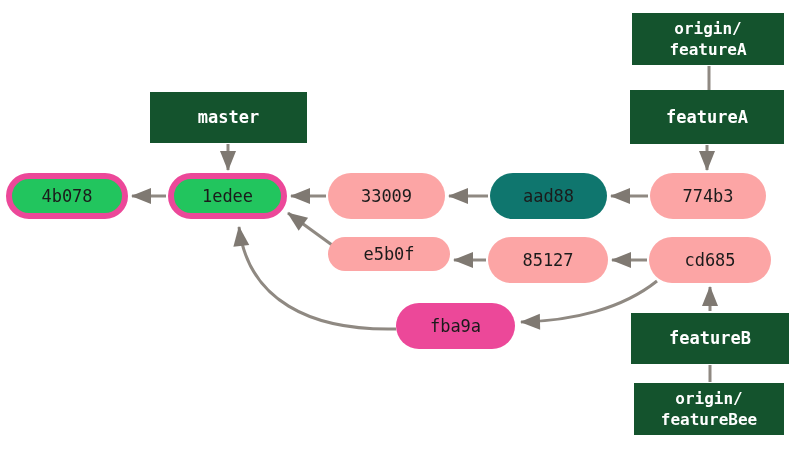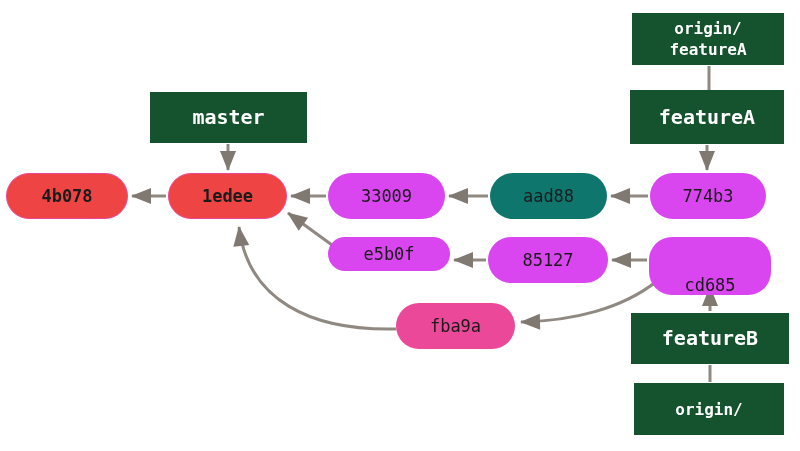--- a/index.html
+++ b/index.html
@@ -10,47 +10,47 @@
   }
   .edges{position:absolute;left:0;top:0;width:800px;height:451px;}
   .edge{stroke:#8f8982;stroke-width:3;fill:none;}
   .node{
     position:absolute;display:flex;align-items:center;justify-content:center;
     box-sizing:border-box;text-align:center;
   }
   .branch{
     background:#14532d;color:#ffffff;font-size:18px;line-height:21px;font-weight:bold;
   }
-  .branch.big{font-size:20px;}
+  .branch.big{font-size:17px;}
   .branch.two-line{font-size:16px;}
   .branch .lines{display:flex;flex-direction:column;}
   .commit{
     border-radius:23px;background:#f2f0e9;color:#1b1b1b;font-size:17px;
   }
-  .commit.default{background:#ef4444;border:1px solid #ec4899;font-weight:bold;}
-  .commit.green{background:#d946ef;}
+  .commit.default{background:#22c55e;border:6px solid #ec4899;}
+  .commit.green{background:#fca5a5;}
   .commit.orange{background:#0f766e;}
   .commit.purple{background:#ec4899;}
 
   
   #b-origin-featurea{left:632px;top:13px;width:152px;height:52px;}
   #b-featurea{left:630px;top:90px;width:154px;height:54px;}
   #b-master{left:150px;top:92px;width:157px;height:51px;}
   #b-featureb{left:631px;top:313px;width:158px;height:51px;}
   #b-origin-featurebee{left:634px;top:383px;width:150px;height:52px;}
 
   
   #c-4b078{left:6px;top:173px;width:122px;height:46px;}
   #c-1edee{left:168px;top:173px;width:119px;height:46px;}
   #c-33009{left:328px;top:173px;width:117px;height:46px;}
   #c-aad88{left:490px;top:173px;width:117px;height:46px;}
   #c-774b3{left:650px;top:173px;width:116px;height:46px;}
   #c-e5b0f{left:328px;top:237px;width:122px;height:34px;}
   #c-85127{left:488px;top:237px;width:120px;height:46px;}
-  #c-cd685{left:649px;top:237px;width:122px;height:58px;align-items:flex-end;}
+  #c-cd685{left:649px;top:237px;width:122px;height:46px;}
   #c-fba9a{left:396px;top:303px;width:119px;height:46px;}
 </style>
 </head>
 <body>
 
 <div class="stage">
 
   <svg class="edges" viewBox="0 0 800 451">
     <defs>
       <marker id="ah" markerUnits="userSpaceOnUse" markerWidth="22" markerHeight="18" refX="20" refY="9" orient="auto">
@@ -88,20 +88,21 @@
     <span>master</span>
   </div>
 
   <div class="node branch big" id="b-featureb">
     <span>featureB</span>
   </div>
 
   <div class="node branch two-line" id="b-origin-featurebee">
     <div class="lines">
       <span>origin/</span>
+      <span>featureBee</span>
     </div>
   </div>
 
   <div class="node commit default" id="c-4b078">
     <span>4b078</span>
   </div>
   <div class="node commit default" id="c-1edee">
     <span>1edee</span>
   </div>
   <div class="node commit green" id="c-33009">

